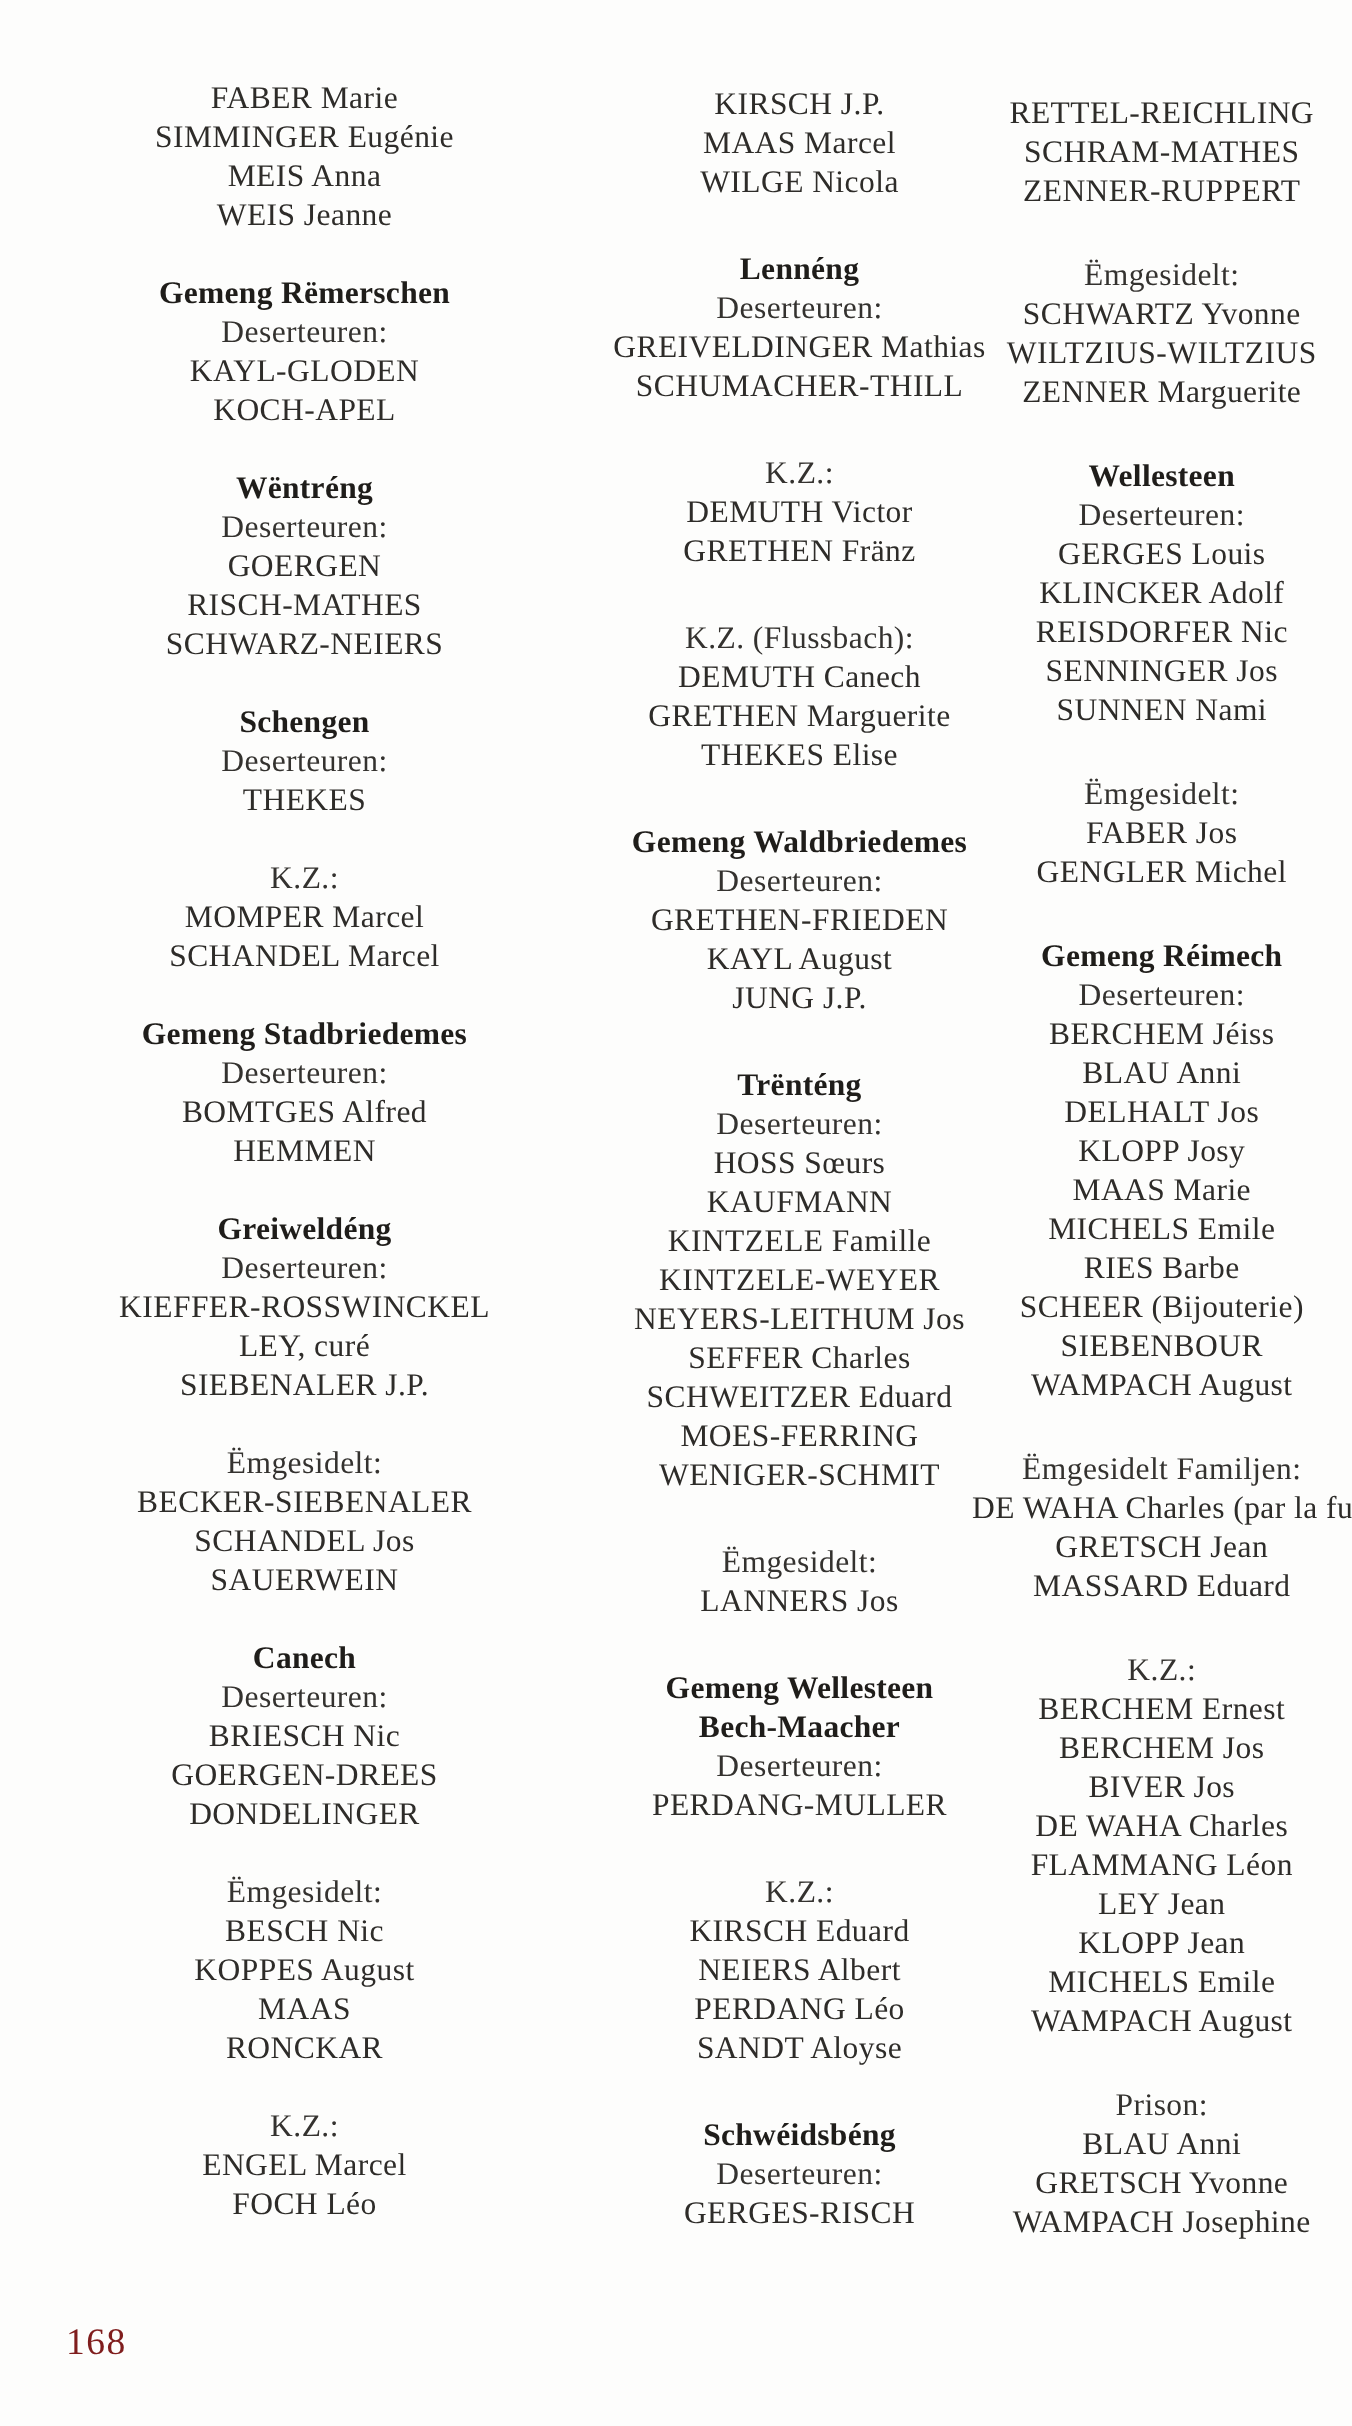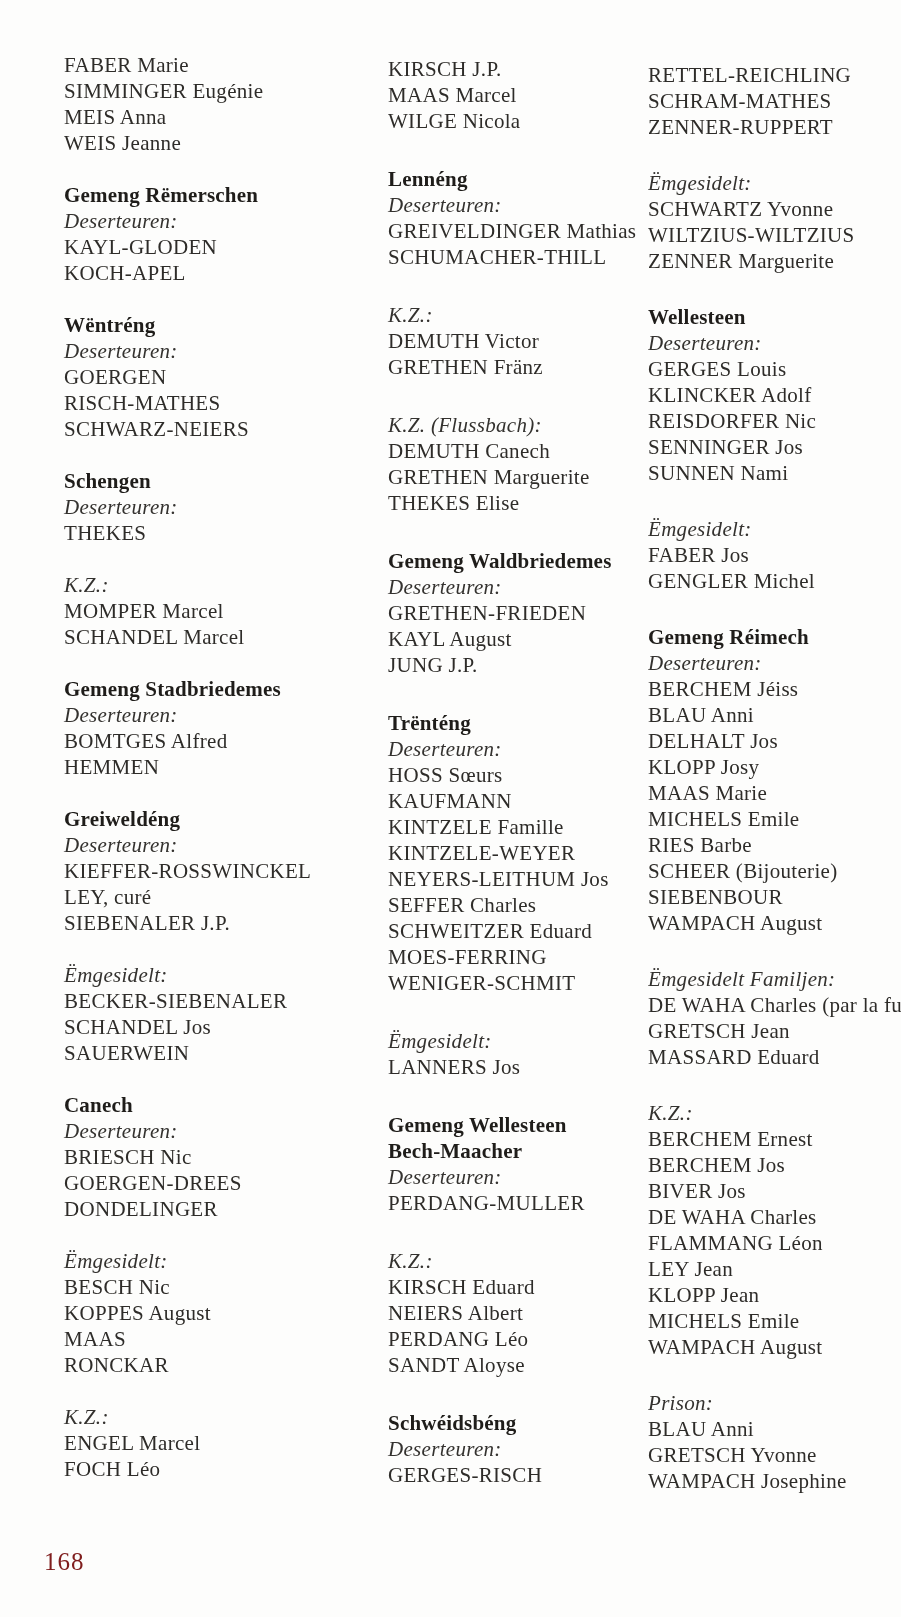--- a/index.html
+++ b/index.html
@@ -16,39 +16,39 @@
   .page {
     position: relative;
     width: 901px;
     height: 1617px;
     background: #fdfdfc;
     color: #2e2c29;
   }
   .column {
     position: absolute;
     white-space: nowrap;
+    text-align: center;
   }
   .col1 { left: 64px;  top: 52px; width: 278px; }
   .col2 { left: 348px; top: 56px; width: 290px; margin-left: 40px; }
   .col3 { left: 648px; top: 62px; width: 253px; overflow: hidden; }
 
   .section { margin: 0 0 26px 0; }
   .col2 .section { margin-bottom: 32px; }
   .col3 .section { margin-bottom: 30px; }
   .section:last-child { margin-bottom: 0; }
 
   .heading-line {
     font-weight: bold;
     font-size: 21px;
     line-height: 26px;
     color: #1f1d1a;
     letter-spacing: 0.2px;
   }
   .category-label {
-    font-style: italic;
     font-size: 21px;
     line-height: 26px;
     color: #34322f;
     letter-spacing: 0.3px;
   }
   .name-line {
     font-size: 21px;
     line-height: 26px;
     letter-spacing: 0.3px;
     color: #2e2c29;

